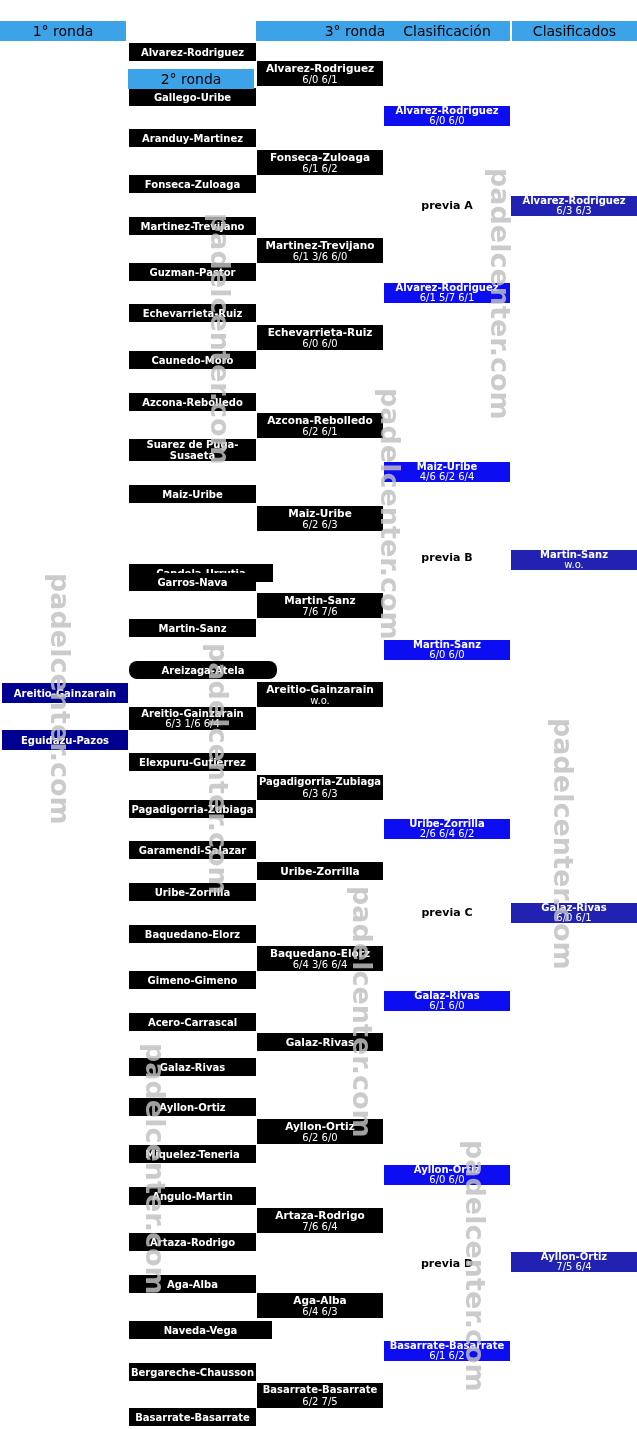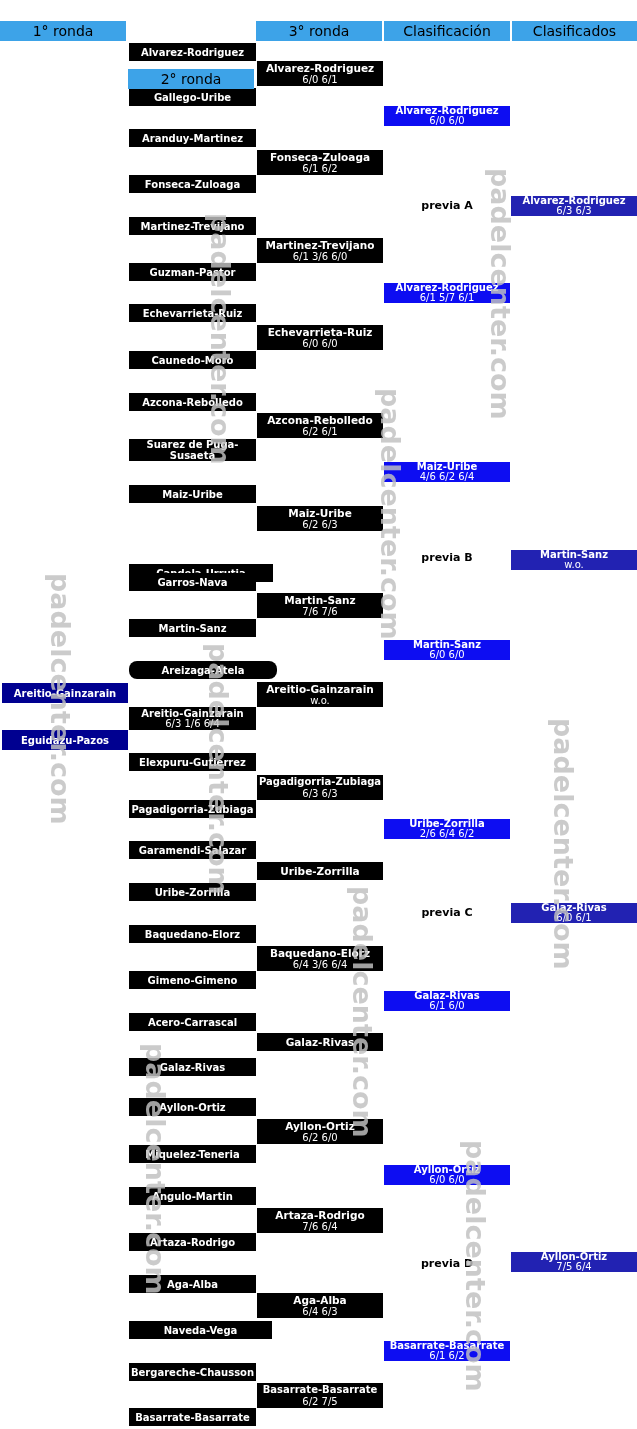--- a/index.html
+++ b/index.html
@@ -45,21 +45,21 @@
     z-index:5;pointer-events:none;white-space:nowrap;
   }
 </style>
 </head>
 <body>
 
 <div class="page" style="--c-titlebg: #000000; --c-colhdr: #3DA3E8; --c-match: #000000; --c-r1: #000090; --c-clasifn: #0D0DF2; --c-clasdos: #2222B2; --c-wm: rgba(193,193,193,0.83);">
   <div class="header-row">
       <div class="hcell" style="left: 0px; width: 126px;">1° ronda</div>
       <div class="hcell" style="left: 128px; width: 126px; margin-top: 48px;">2° ronda</div>
-      <div class="hcell" style="left: 256px; width: 126px;">3° ronda</div>
+      <div class="hcell" style="left: 256px; width: 126px; padding-left: 36px;">3° ronda</div>
       <div class="hcell" style="left: 384px; width: 126px;">Clasificación</div>
       <div class="hcell" style="left: 512px; width: 125px;">Clasificados</div>
     </div>
   <div class="stage">
       <div class="box r1" style="left: 2px; top: 683px; width: 126px; height: 20px;">
         <div class="nm">Areitio-Gainzarain</div>
       </div>
       <div class="box r1" style="left: 2px; top: 730px; width: 126px; height: 20px;">
         <div class="nm">Eguidazu-Pazos</div>
       </div>

